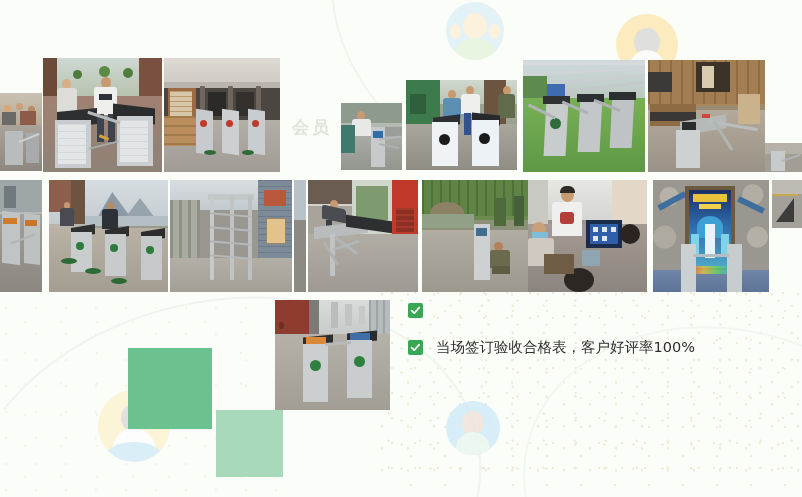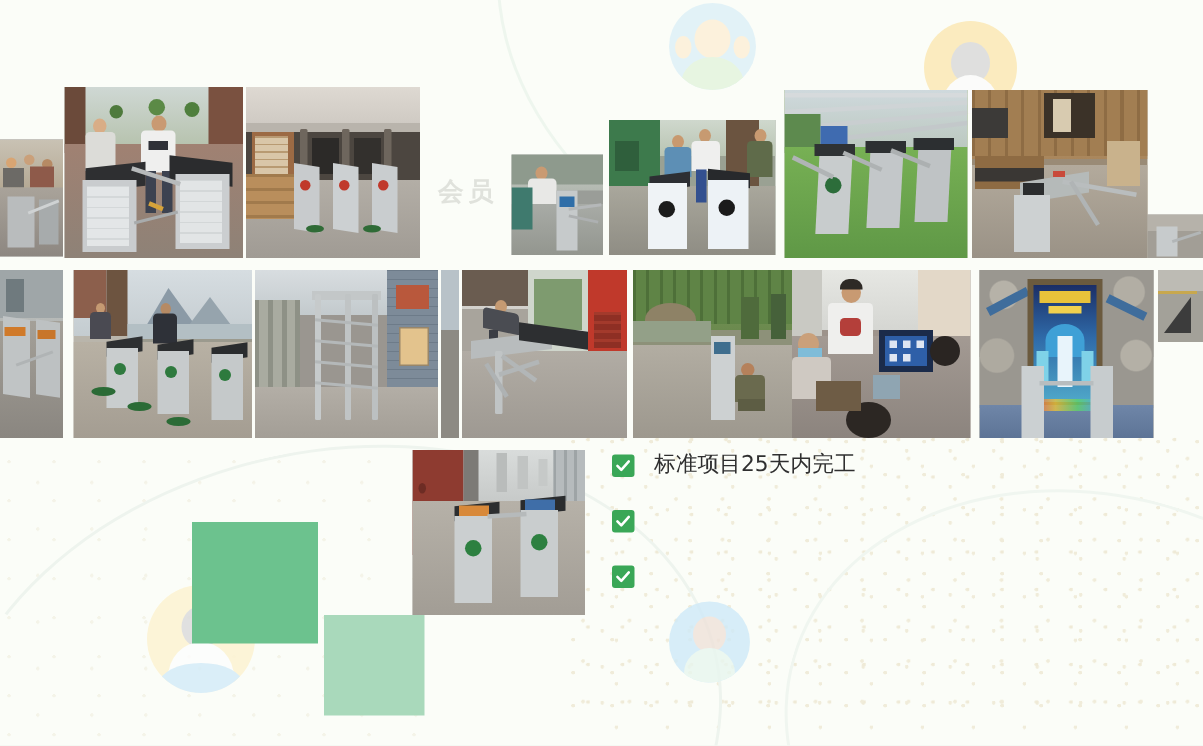--- a/index.html
+++ b/index.html
@@ -454,37 +454,30 @@
     <div class="disc" style="left:35px;top:60px;width:11px;height:11px;background:#2d8040;"></div>
     <div class="box" style="left:72px;top:32px;width:30px;height:10px;background:#2a2c2e;transform:skewY(-6deg);"></div>
     <div class="box" style="left:75px;top:33px;width:20px;height:7px;background:#3f6ea8;"></div>
     <div class="panel" style="left:72px;top:40px;width:25px;height:58px;background:#c9cdce;"></div>
     <div class="disc" style="left:79px;top:56px;width:11px;height:11px;background:#2d8040;"></div>
     <div class="arm" style="left:50px;top:42px;width:26px;height:3px;background:#b6babb;transform:rotate(-4deg);"></div>
   </div>
 </div>
 
 <div id="features">
+
   <div class="frow">
     <span class="chk">
       <svg width="11" height="11" viewBox="0 0 11 11" aria-hidden="true">
         <path d="M1.6 5.6 L4.2 8.2 L9.2 2.6" fill="none" stroke="#ffffff" stroke-width="1.7" stroke-linecap="round" stroke-linejoin="round"></path>
       </svg>
     </span>
-    <span class="ftxt">标准项目25天内完工</span>
   </div>
 
   <div class="frow">
     <span class="chk">
       <svg width="11" height="11" viewBox="0 0 11 11" aria-hidden="true">
         <path d="M1.6 5.6 L4.2 8.2 L9.2 2.6" fill="none" stroke="#ffffff" stroke-width="1.7" stroke-linecap="round" stroke-linejoin="round"></path>
       </svg>
     </span>
-  </div>
-
-  <div class="frow">
-    <span class="chk">
-      <svg width="11" height="11" viewBox="0 0 11 11" aria-hidden="true">
-        <path d="M1.6 5.6 L4.2 8.2 L9.2 2.6" fill="none" stroke="#ffffff" stroke-width="1.7" stroke-linecap="round" stroke-linejoin="round"></path>
-      </svg>
-    </span>
+    <span class="ftxt">当场签订验收合格表，客户好评率100%</span>
   </div>
 </div>
 
 </body></html>

